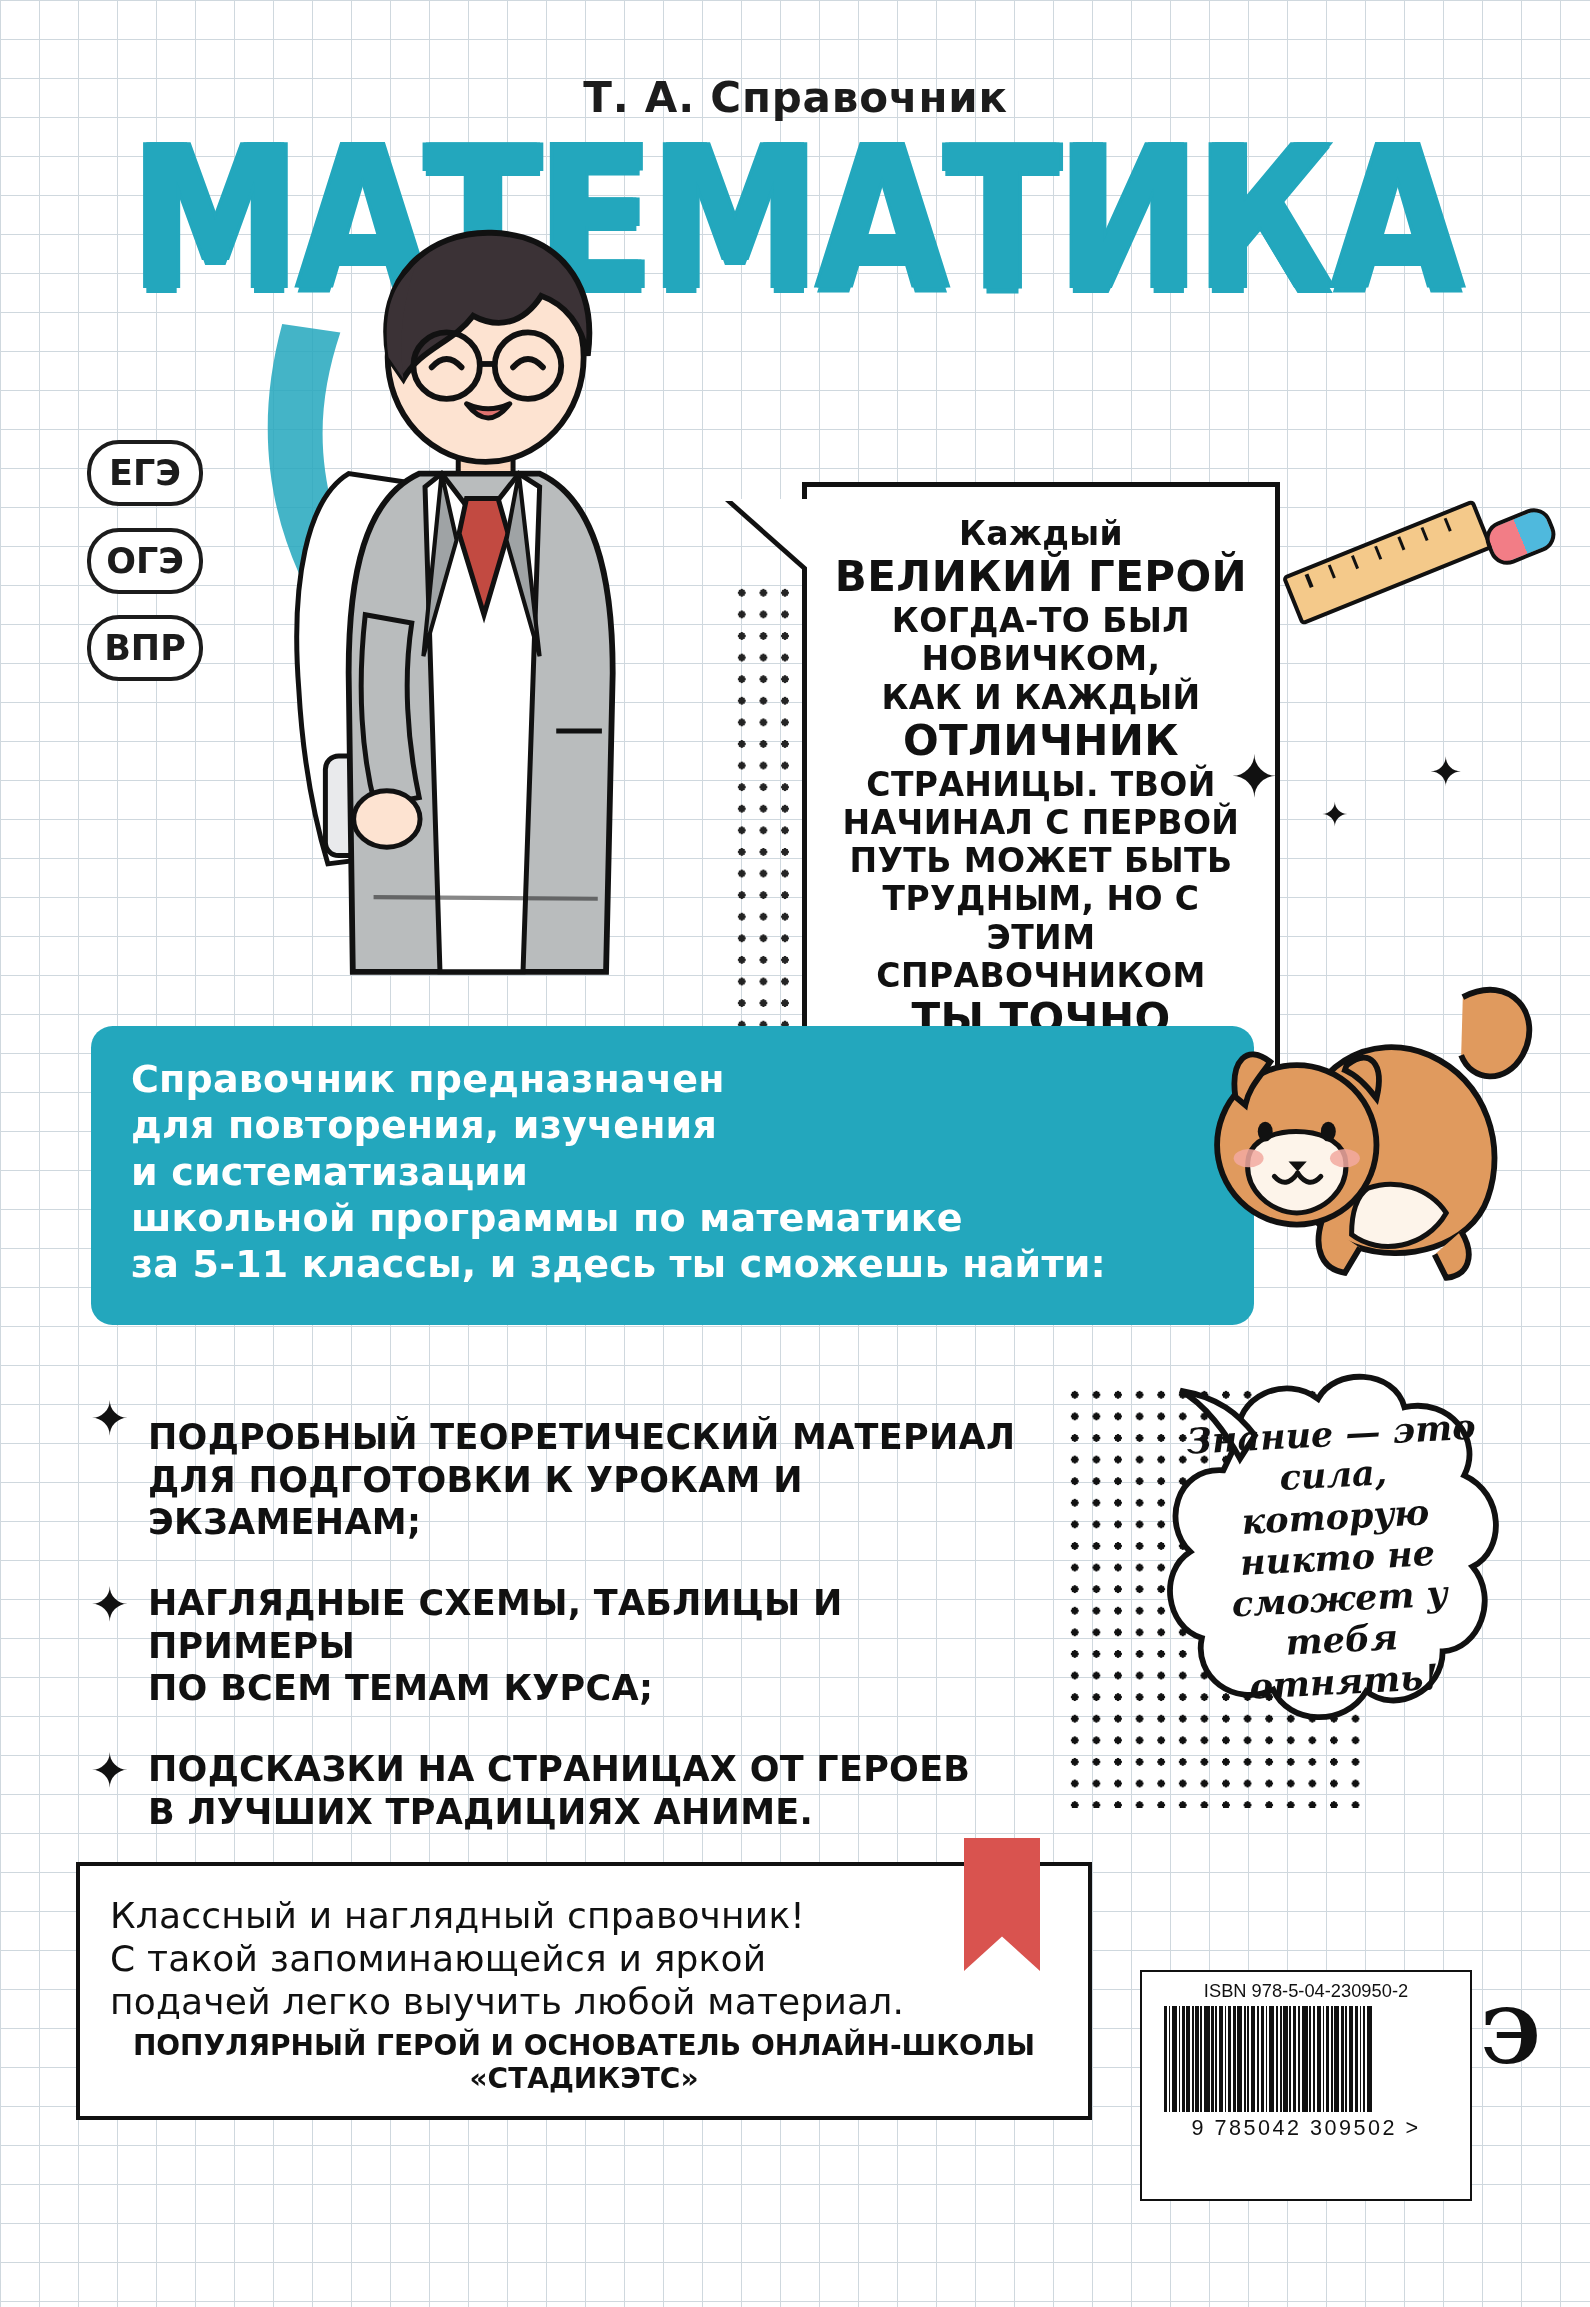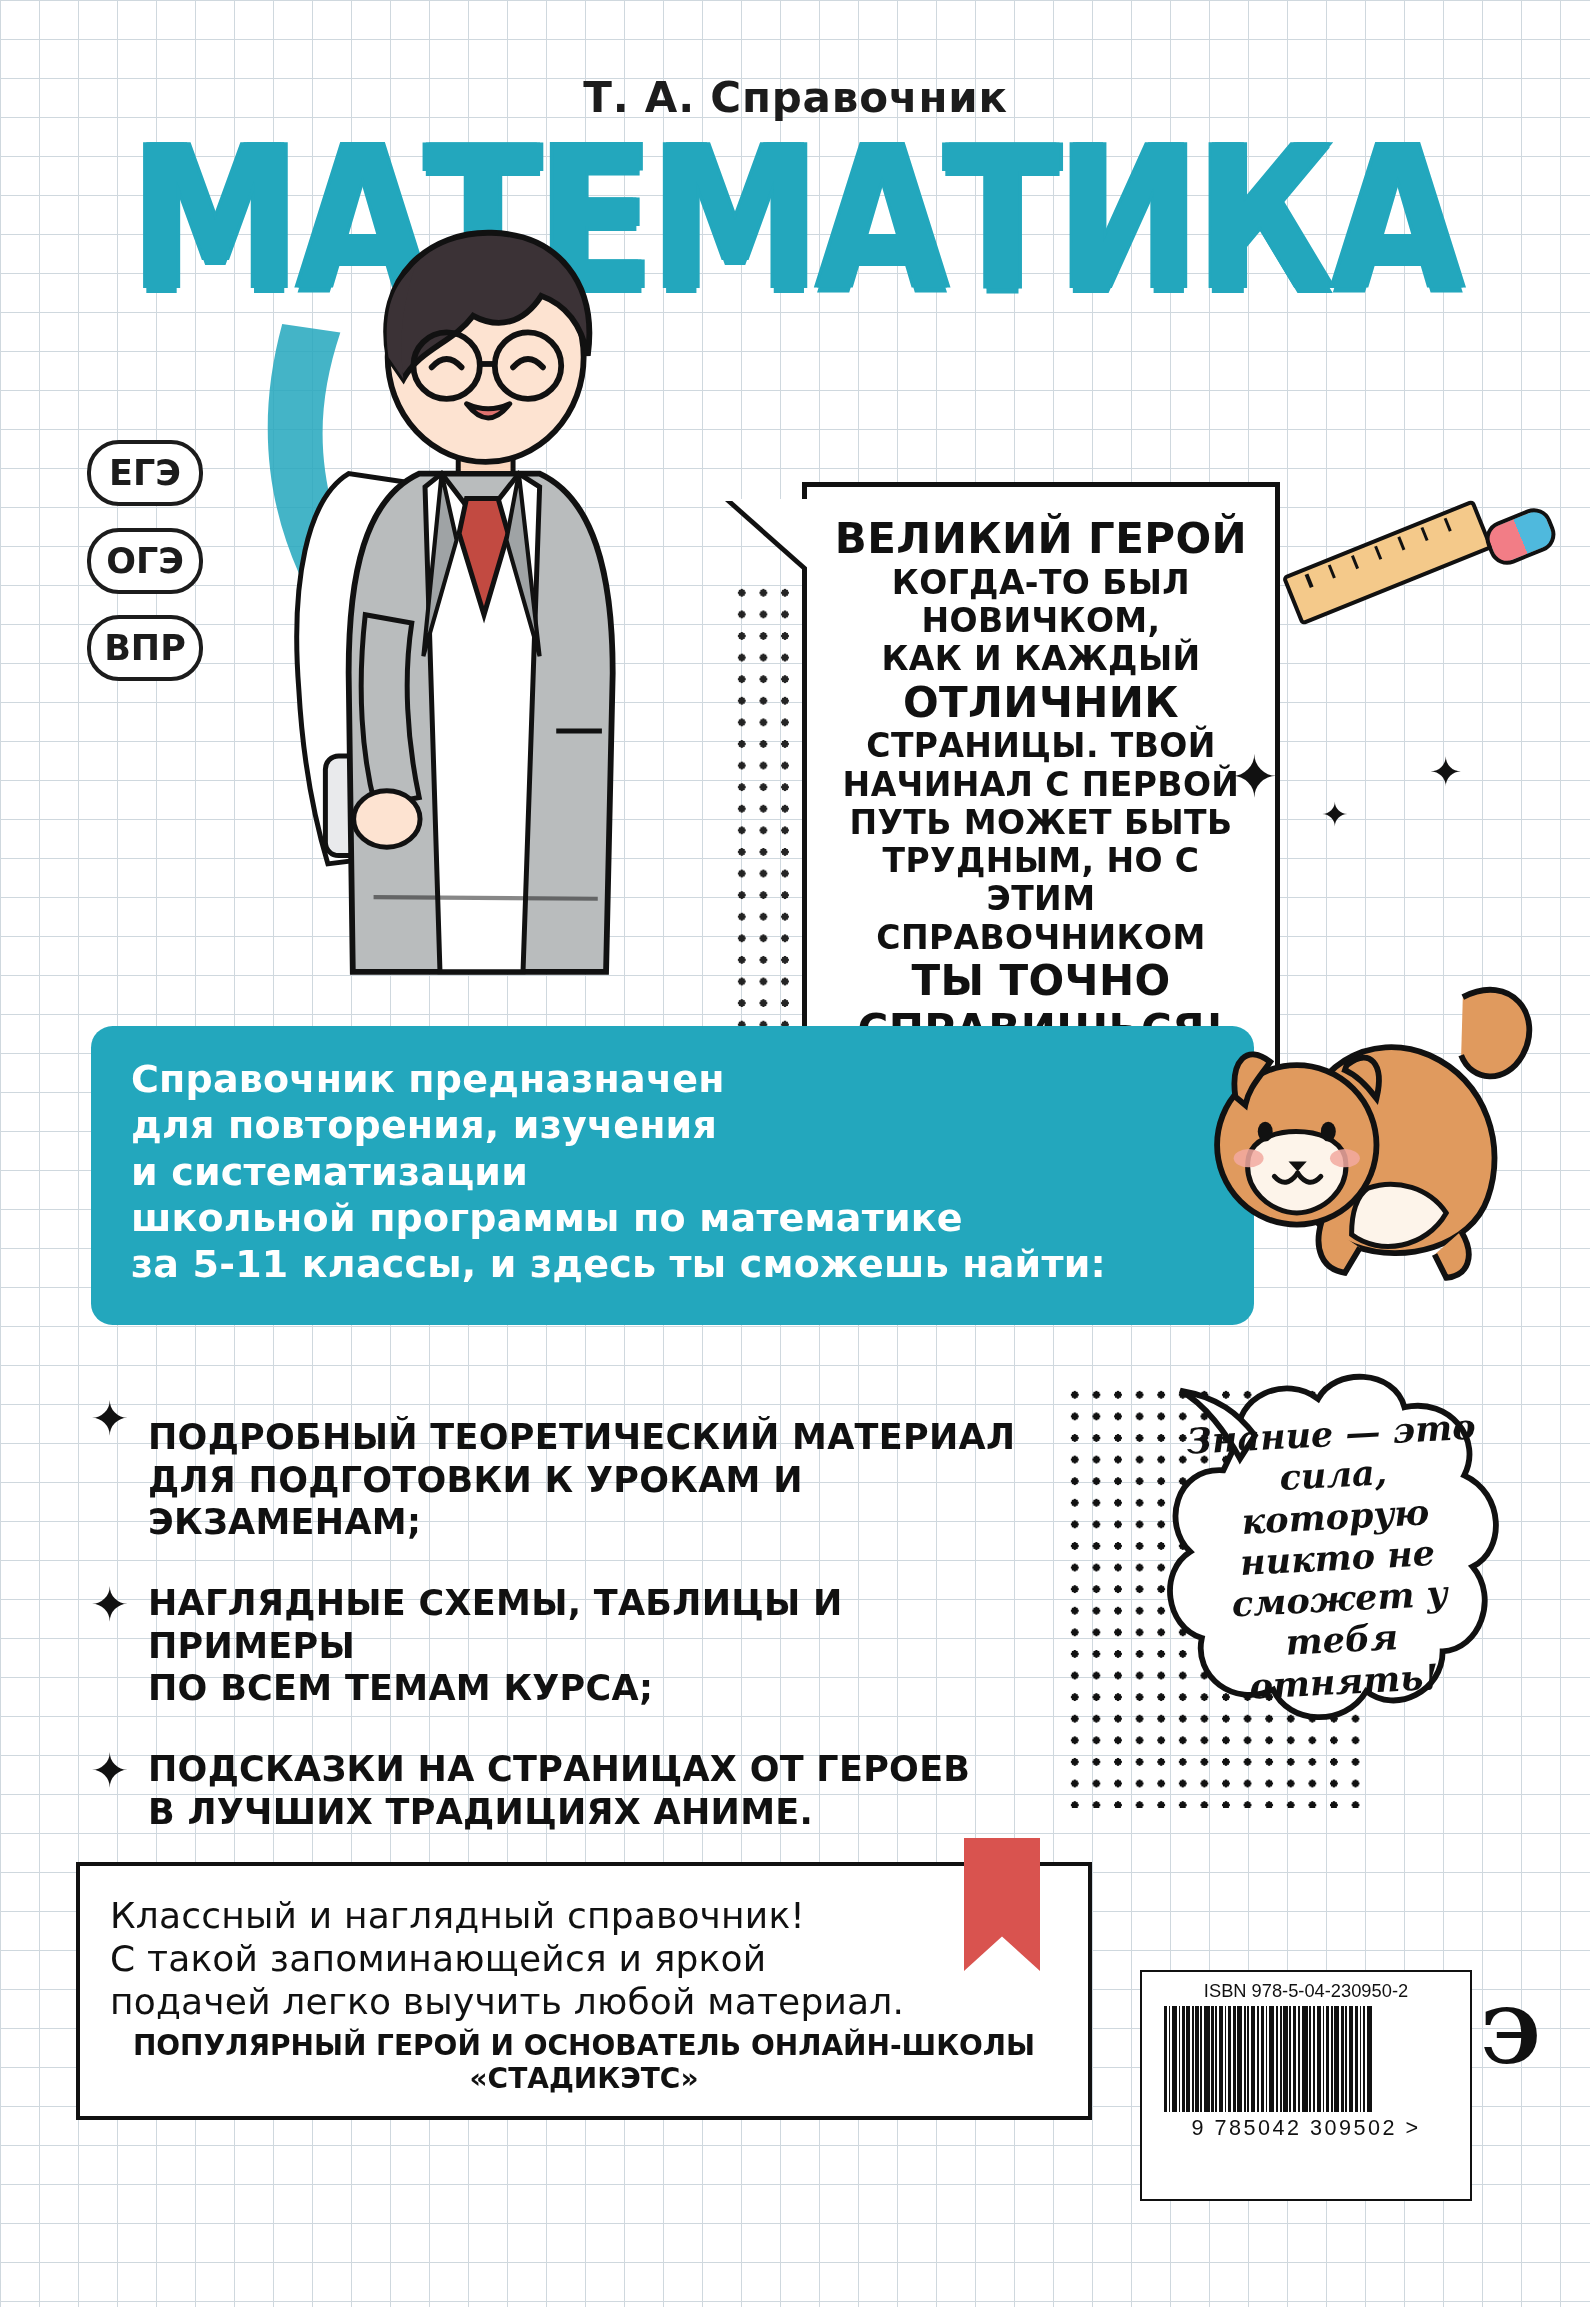--- a/index.html
+++ b/index.html
@@ -415,20 +415,21 @@
 
     <line x1="370" y1="610" x2="425" y2="610" stroke="#111" stroke-width="6"></line>
     <line x1="150" y1="810" x2="420" y2="812" stroke="#111" stroke-width="5" opacity="0.5"></line>
   </svg>
 
   <div class="dots-quote"></div>
 
   <div class="quote-tail"></div>
 
   <div class="quote-box">
+    <div class="quote-line">Каждый</div>
     <div class="quote-line big">ВЕЛИКИЙ ГЕРОЙ</div>
     <div class="quote-line">КОГДА-ТО БЫЛ</div>
     <div class="quote-line">НОВИЧКОМ,</div>
     <div class="quote-line">КАК И КАЖДЫЙ</div>
     <div class="quote-line big">ОТЛИЧНИК</div>
     <div class="quote-line">СТРАНИЦЫ. ТВОЙ</div>
     <div class="quote-line">НАЧИНАЛ С ПЕРВОЙ</div>
     <div class="quote-line">ПУТЬ МОЖЕТ БЫТЬ</div>
     <div class="quote-line">ТРУДНЫМ, НО С ЭТИМ</div>
     <div class="quote-line">СПРАВОЧНИКОМ</div>

